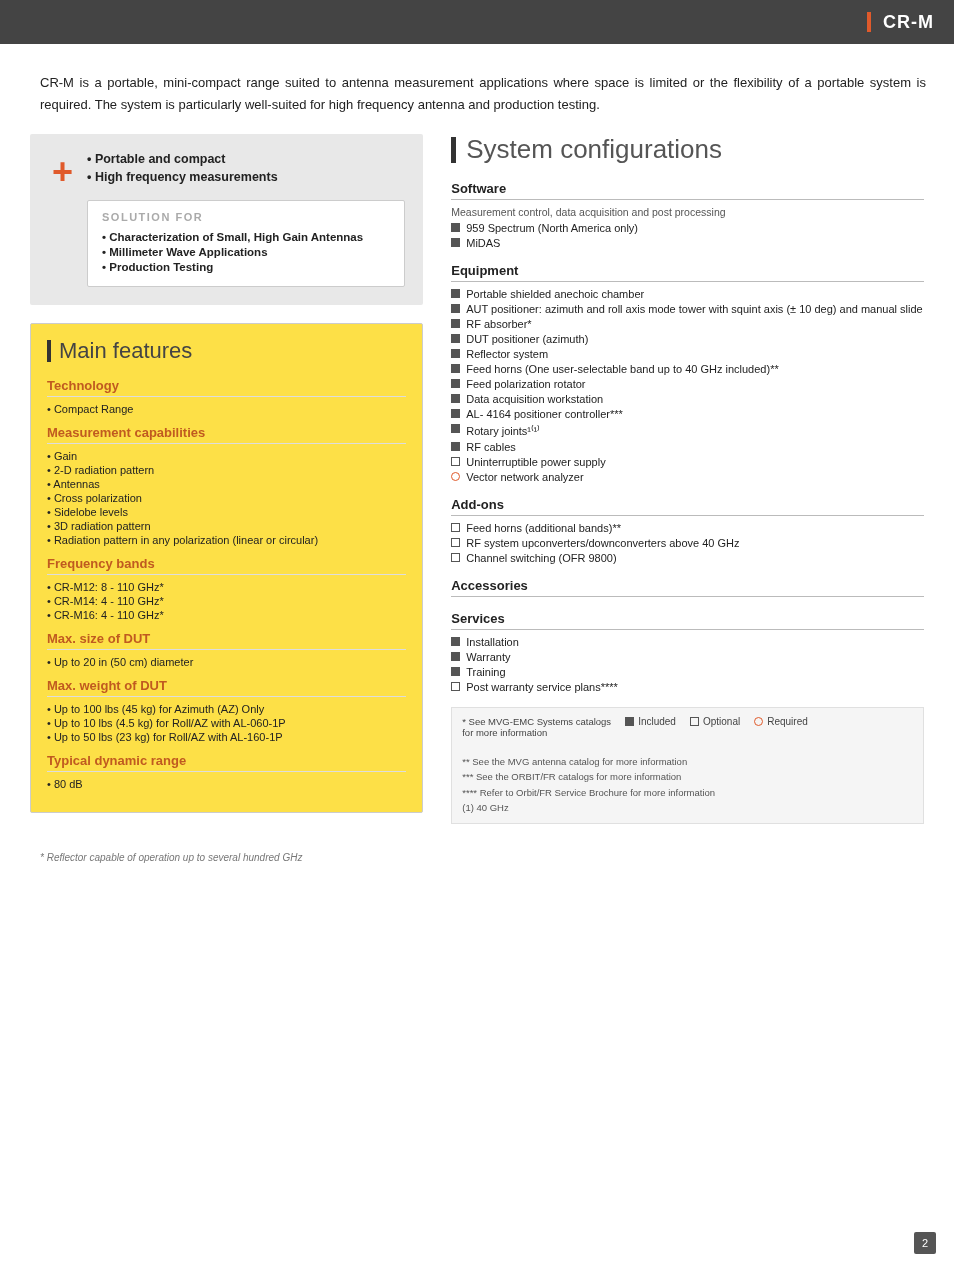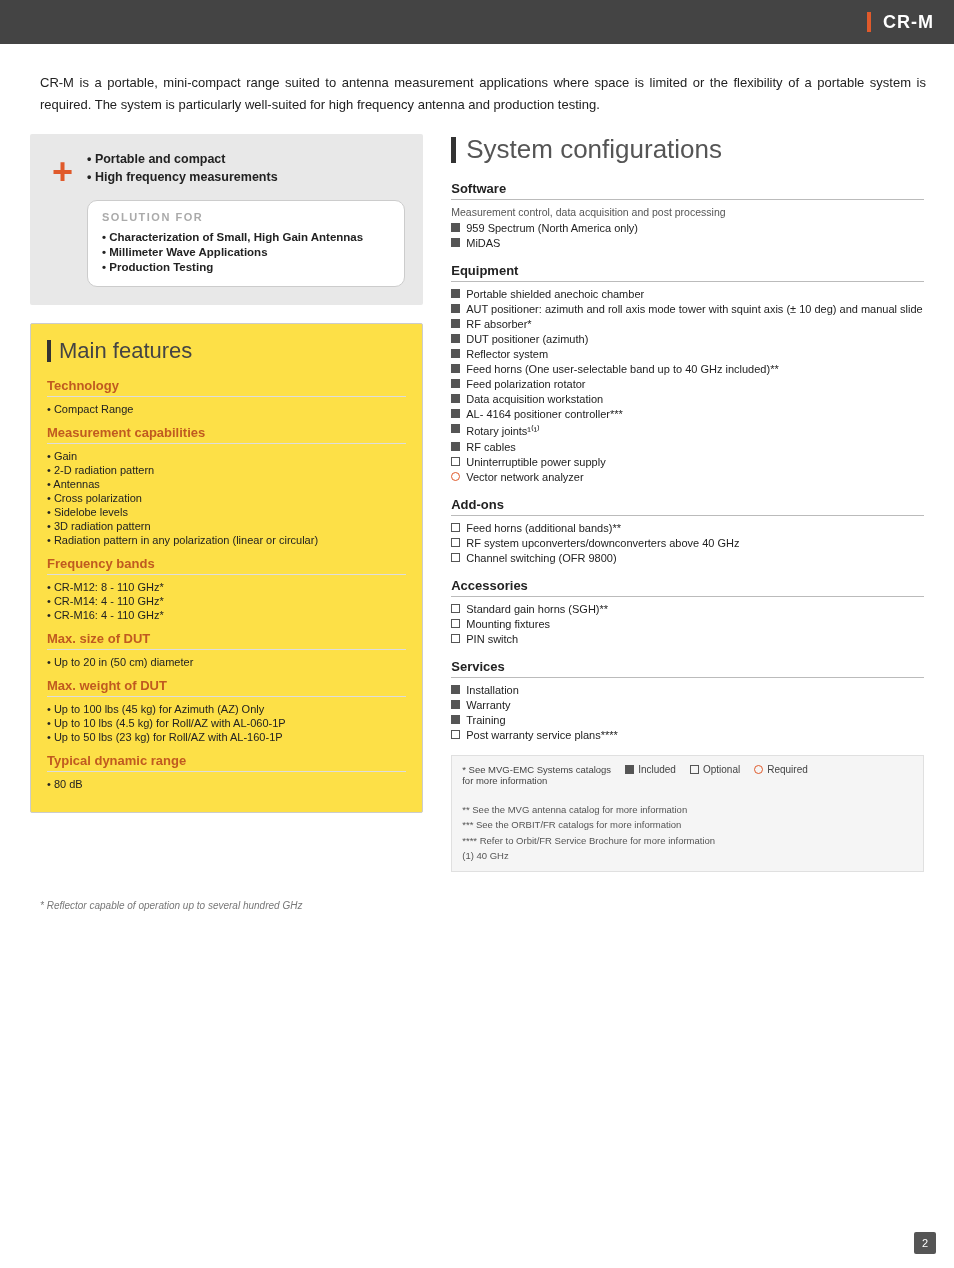--- a/index.html
+++ b/index.html
@@ -100,21 +100,21 @@
       margin-bottom: 4px;
     }
     .plus-list li::before {
       content: "• ";
       color: #222;
     }
     .solution-box {
       background: #fff;
       border: 1px solid #ccc;
       padding: 10px 14px;
-      border-radius: 10px;
+      border-radius: 2px;
     }
     .solution-title {
       color: #aaa;
       font-size: 11px;
       font-weight: bold;
       letter-spacing: 1.5px;
       text-transform: uppercase;
       margin-bottom: 8px;
     }
     .solution-list {
@@ -482,34 +482,20 @@
           <span class="bullet-sq-empty"></span>
           <span>RF system upconverters/downconverters above 40 GHz</span>
         </li>
         <li>
           <span class="bullet-sq-empty"></span>
           <span>Channel switching (OFR 9800)</span>
         </li>
       </ul>
 
       <div class="sys-section-title">Accessories</div>
-      <ul class="sys-list">
-        <li>
-          <span class="bullet-sq-empty"></span>
-          <span>Standard gain horns (SGH)**</span>
-        </li>
-        <li>
-          <span class="bullet-sq-empty"></span>
-          <span>Mounting fixtures</span>
-        </li>
-        <li>
-          <span class="bullet-sq-empty"></span>
-          <span>PIN switch</span>
-        </li>
-      </ul>
 
       <div class="sys-section-title">Services</div>
       <ul class="sys-list">
         <li>
           <span class="bullet-sq"></span>
           <span>Installation</span>
         </li>
         <li>
           <span class="bullet-sq"></span>
           <span>Warranty</span>

